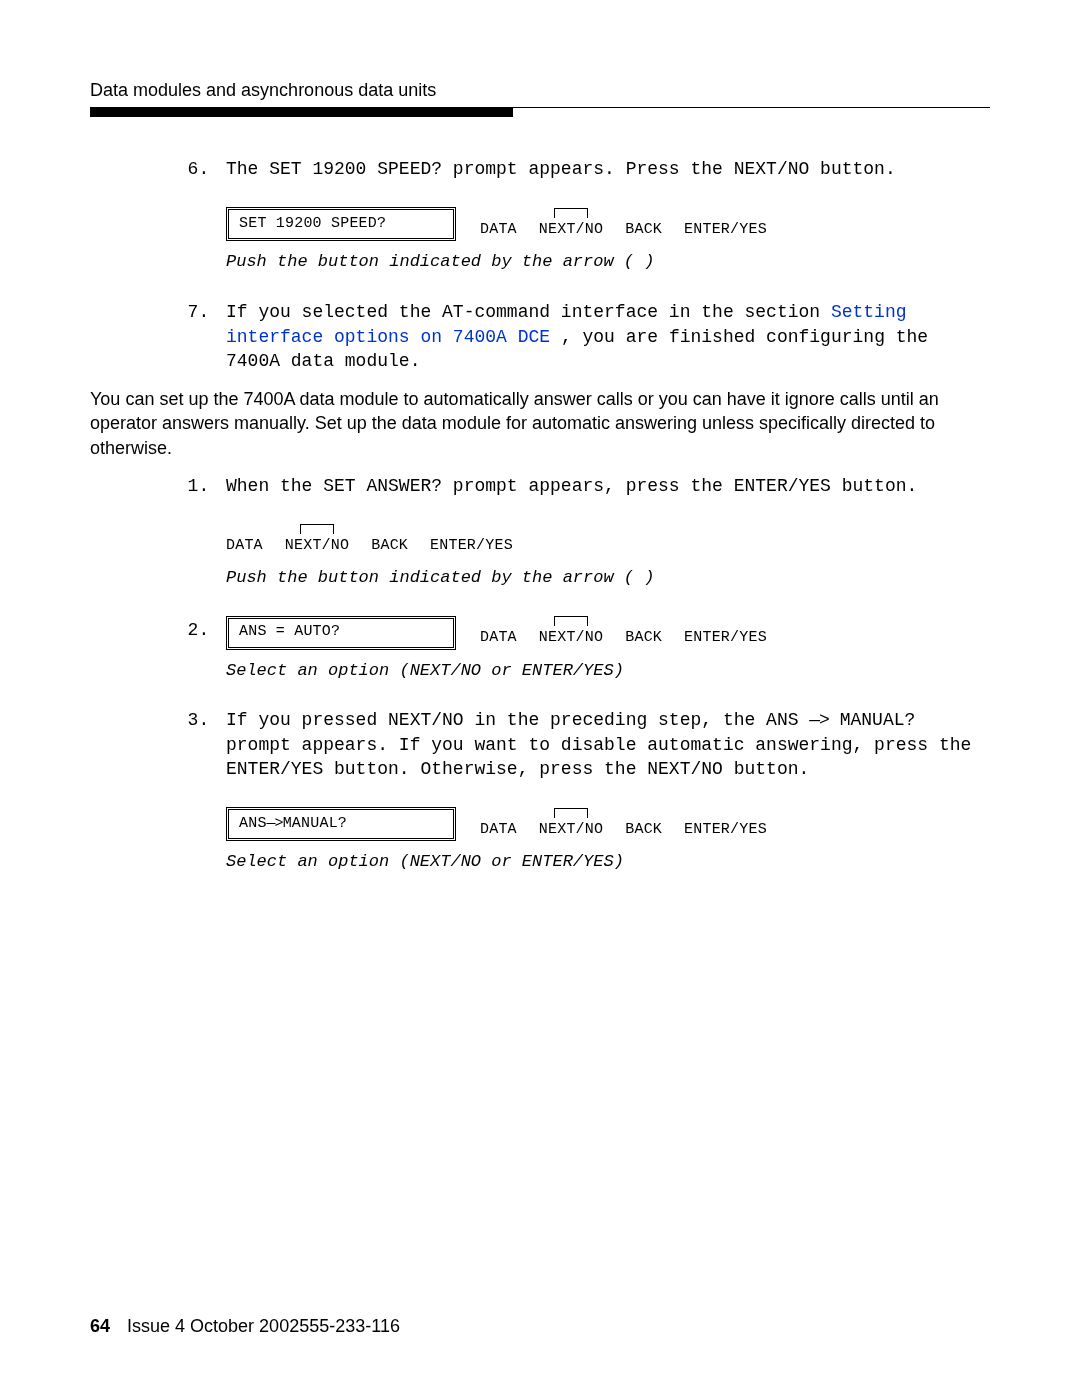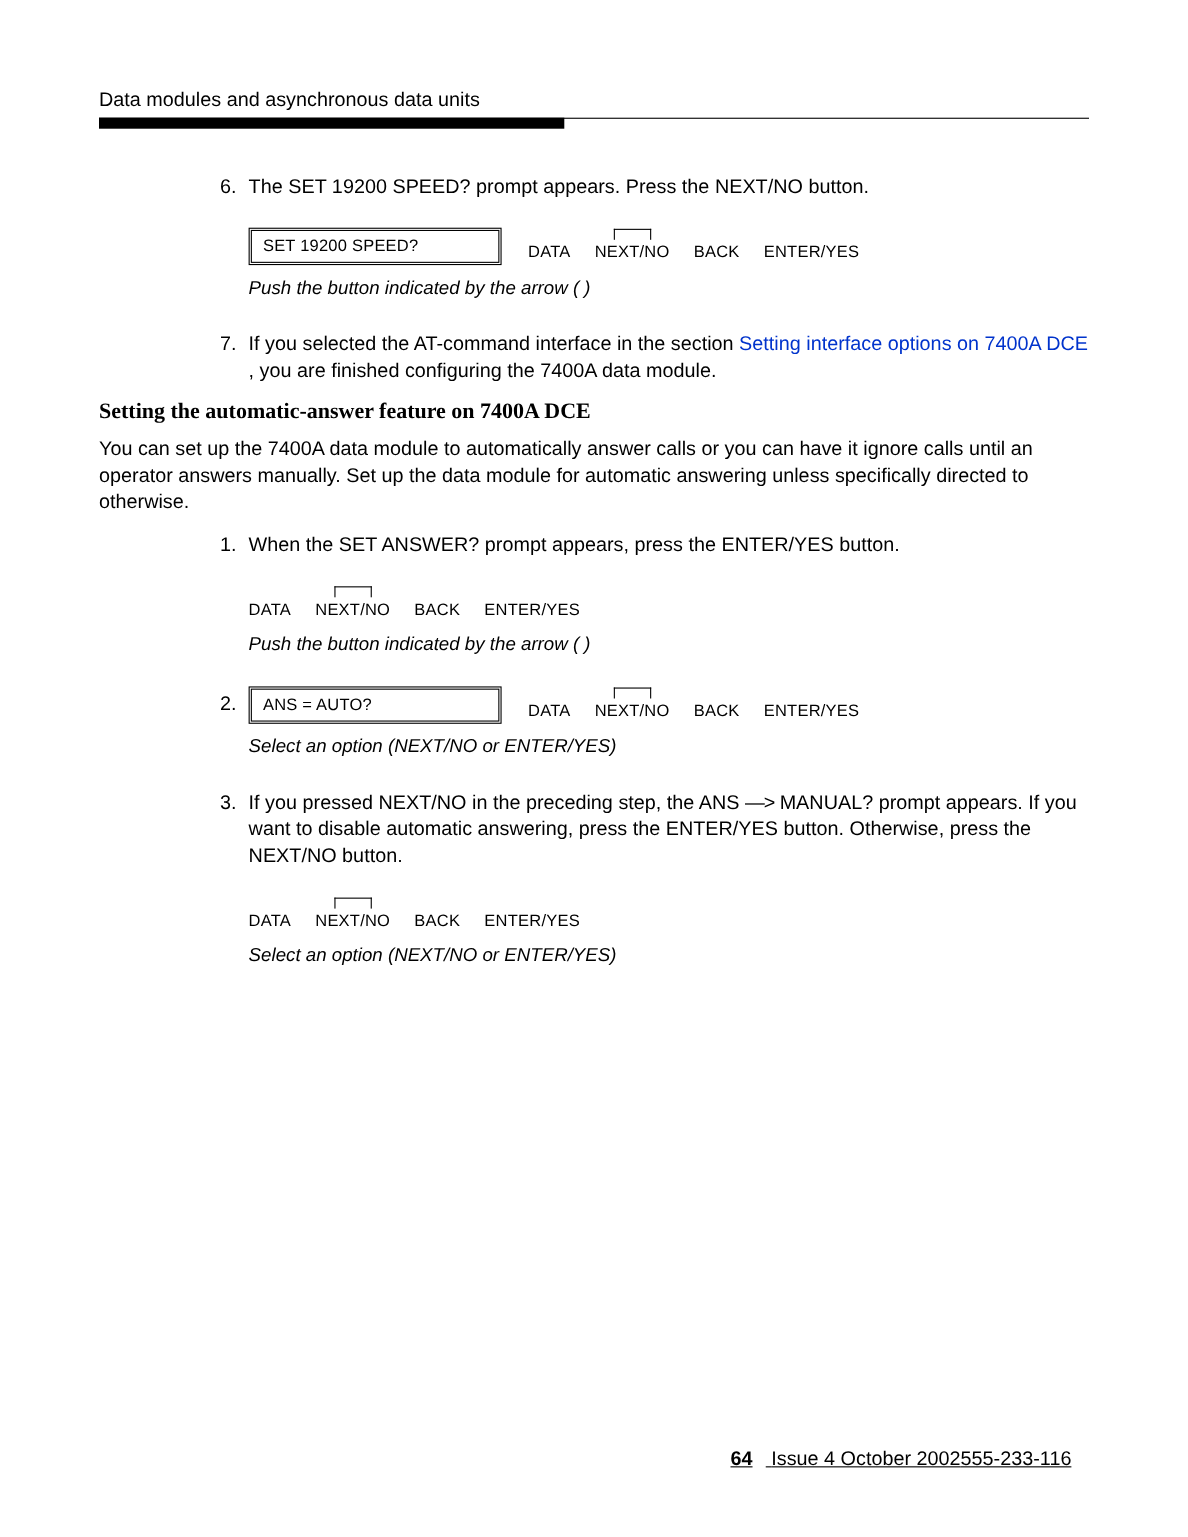--- a/index.html
+++ b/index.html
@@ -36,20 +36,21 @@
   ol.steps {
     list-style: decimal;
     margin: 0;
     padding-left: 130px;
     font-size: 18px;
     line-height: 1.35;
   }
   ol.steps > li {
     margin-bottom: 14px;
     padding-left: 6px;
+    font-family: Liberation Mono, monospace;
   }
   .panel-wrap {
     margin: 26px 0 18px 0;
   }
   .panel-row {
     display: flex;
     align-items: center;
     font-size: 15px;
     letter-spacing: 0.2px;
   }
@@ -103,23 +104,22 @@
     font-size: 18px;
     line-height: 1.35;
     margin: 0 0 14px 0;
   }
   .footer {
     position: absolute;
     left: 90px;
     right: 106px;
     bottom: 60px;
     display: flex;
-    justify-content: flex-end;
-    font-size: 18px;
-    text-decoration: underline;
+    justify-content: flex-start;
+    font-size: 18px;
   }
   .footer .pn {
     font-weight: bold;
     margin-right: 12px;
   }
   .inline-arrow {
     letter-spacing: -1px;
   }
 </style>
 </head>
@@ -165,21 +165,20 @@
         </div>
       </li>
 
       <li>
         <span>If you selected the AT-command interface in the section </span>
         <span class="link">Setting interface options on 7400A DCE</span>
         <span> , you are finished configuring the 7400A data module.</span>
       </li>
     </ol>
 
-    <h3 class="section">Setting the automatic-answer feature on 7400A DCE</h3>
 
     <p class="body-para">You can set up the 7400A data module to automatically answer calls or you can have it ignore calls until an operator answers manually. Set up the data module for automatic answering unless specifically directed to otherwise.</p>
 
     <ol class="steps" start="1">
 
       <li>
         <span>When the SET ANSWER? prompt appears, press the ENTER/YES button.</span>
         <div class="panel-wrap">
           <div class="panel-row">
             <div class="panel-btns">
@@ -231,20 +230,25 @@
             </div>
           </div>
           <div class="panel-caption">Select an option (NEXT/NO or ENTER/YES)</div>
         </div>
       </li>
 
       <li>
         <span>If you pressed NEXT/NO in the preceding step, the ANS </span><span class="inline-arrow">—&gt;</span><span> MANUAL? prompt appears. If you want to disable automatic answering, press the ENTER/YES button. Otherwise, press the NEXT/NO button.</span>
         <div class="panel-wrap">
           <div class="panel-row">
+            <div class="lcd">
+              <span>ANS </span>
+                <span class="inline-arrow">—&gt;</span>
+                <span> MANUAL?</span>
+            </div>
             <div class="panel-btns">
               <div class="btn-slot">
                 <div class="btn-tick hidden"></div>
                 <span>DATA</span>
               </div>
               <div class="btn-slot">
                 <div class="btn-tick"></div>
                 <span>NEXT/NO</span>
               </div>
               <div class="btn-slot">

